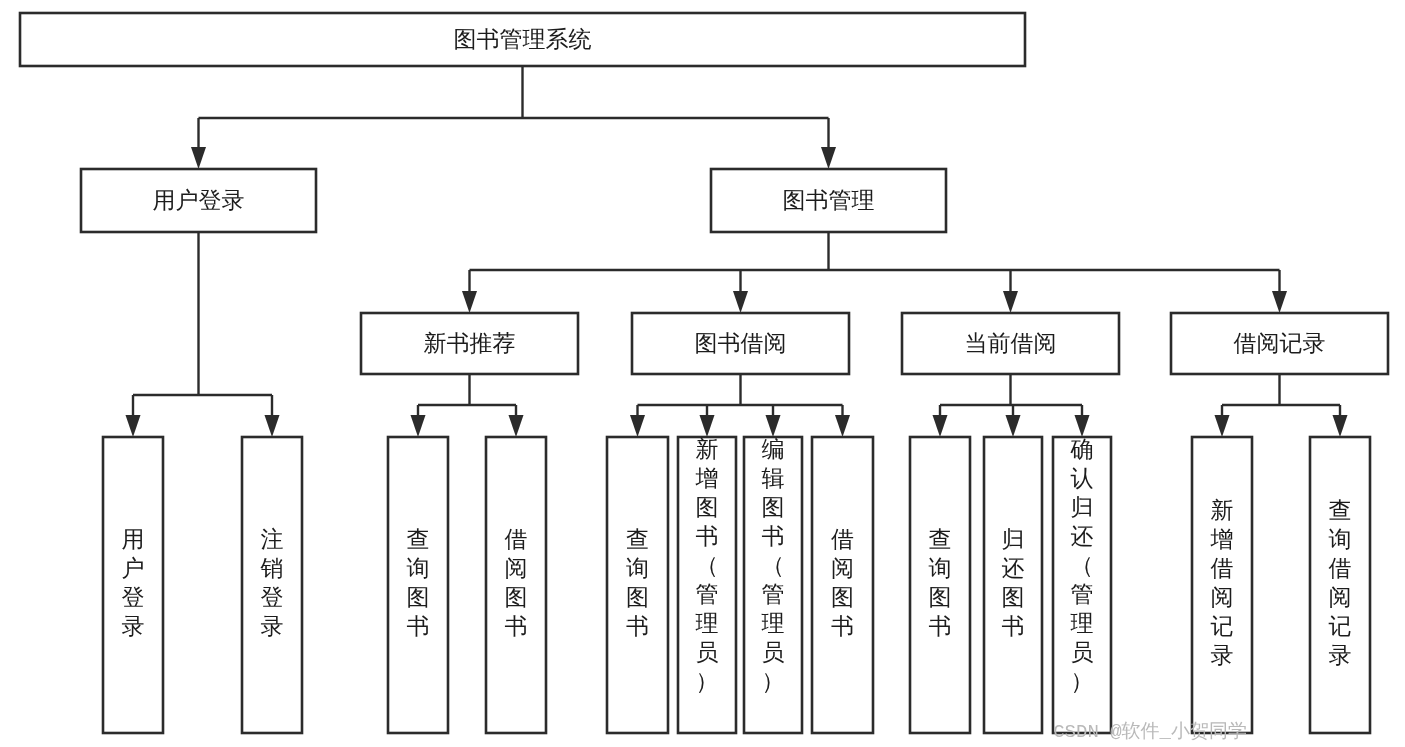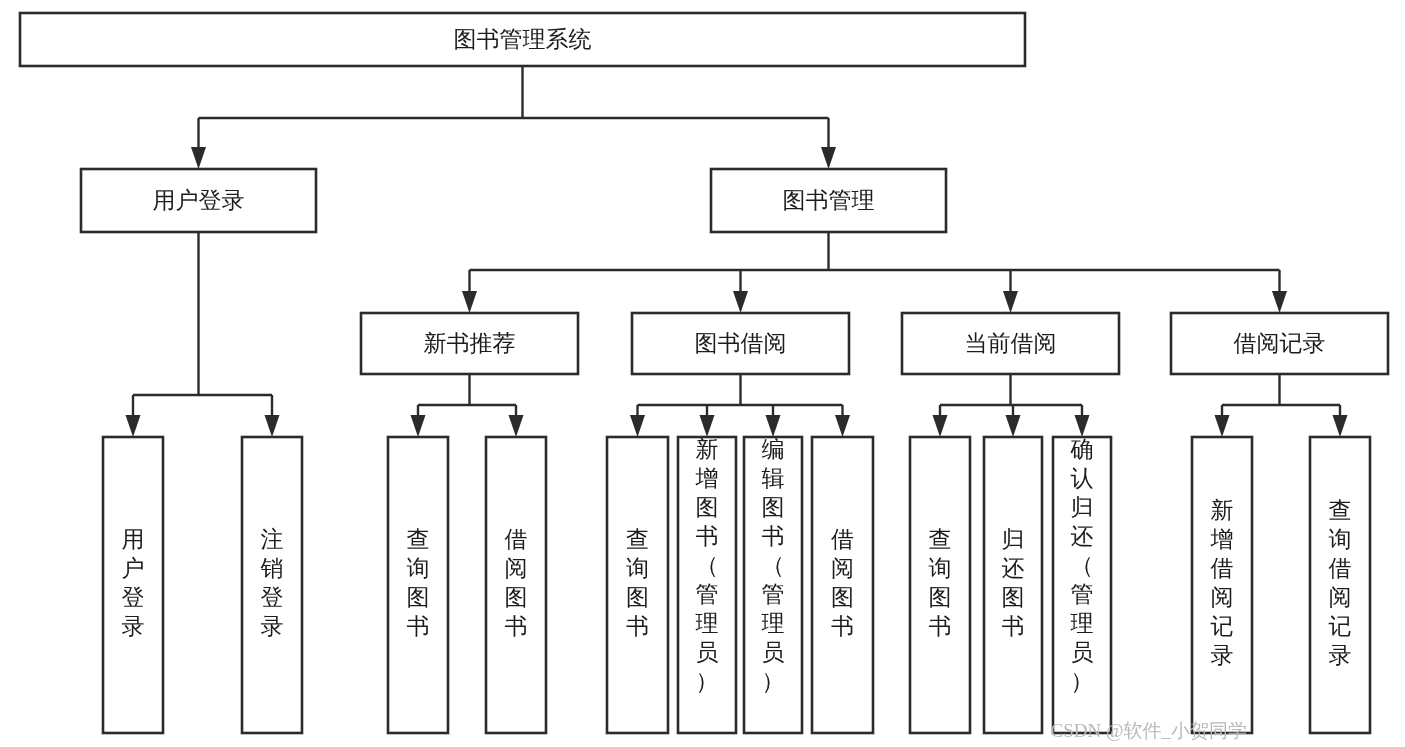--- a/index.html
+++ b/index.html
@@ -45,21 +45,21 @@
     font-family: "Liberation Sans", "DejaVu Sans", sans-serif;
     font-size: 23px;
     fill: #1c1c1c;
     text-anchor: middle;
     dominant-baseline: middle;
   }
   .watermark-text {
     position: absolute;
     right: 6px;
     bottom: 3px;
-    font-family: Liberation Serif, serif;
+    font-family: Liberation Mono, monospace;
     font-size: 19px;
     color: #b9b9b9;
     white-space: nowrap;
     pointer-events: none;
   }
 </style>
 </head>
 <body>
 
 <div id="diagram-root">

